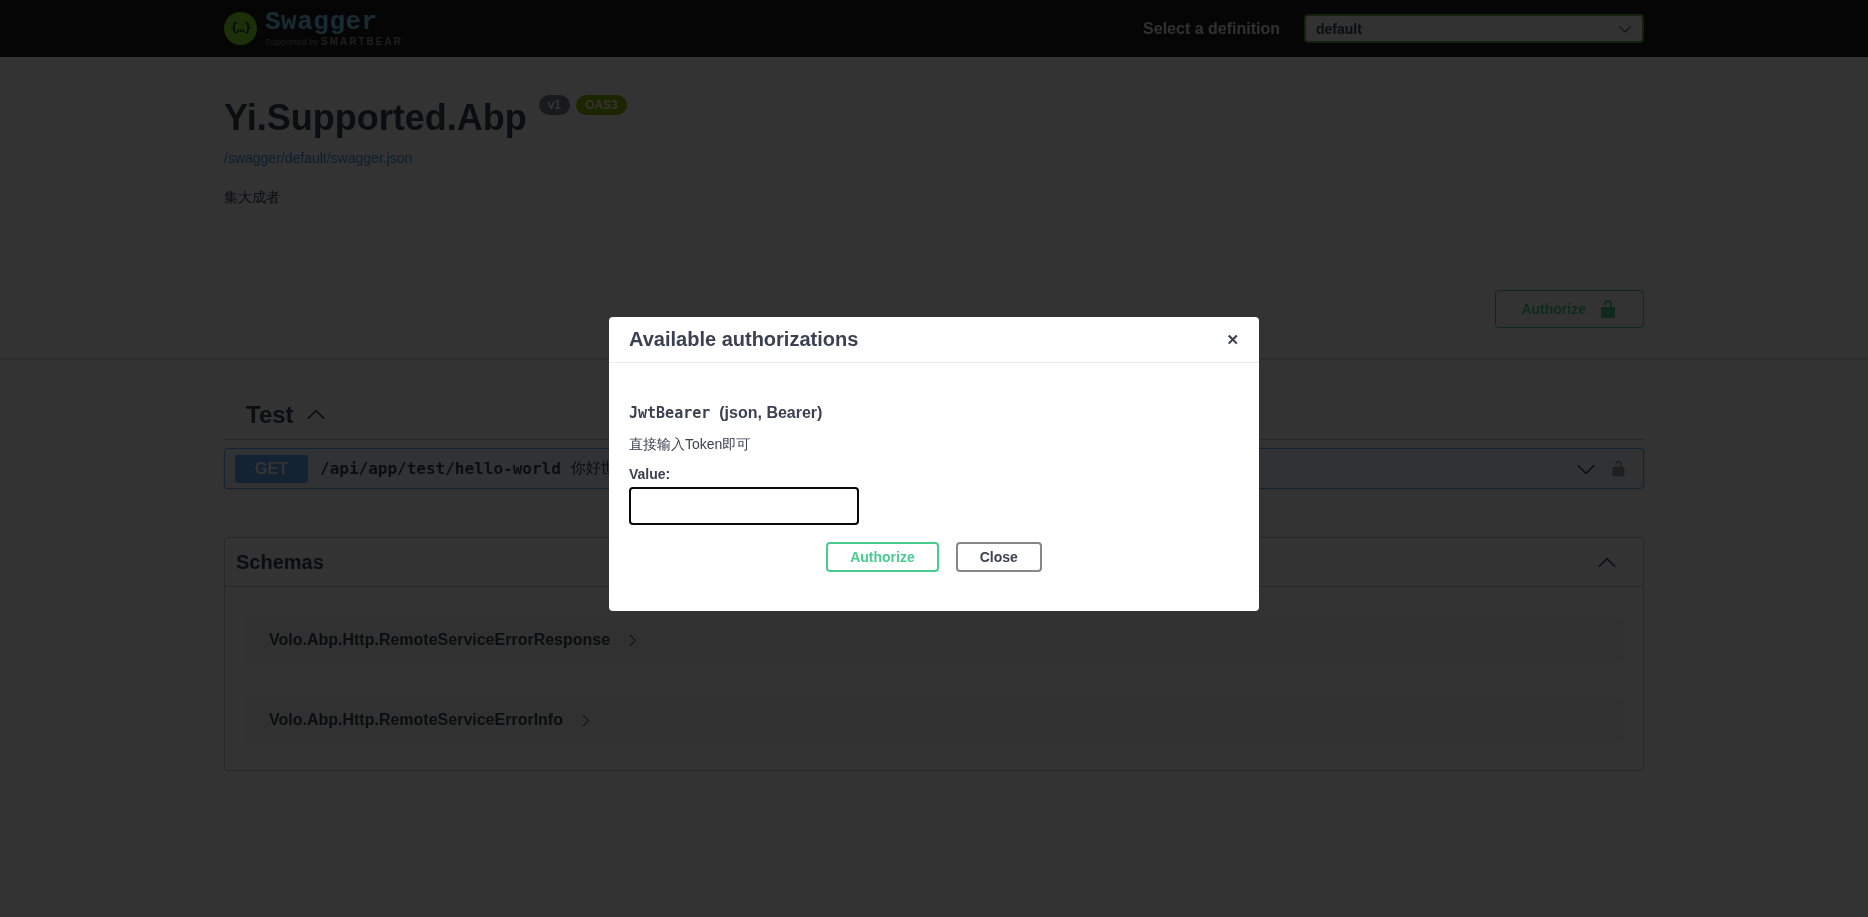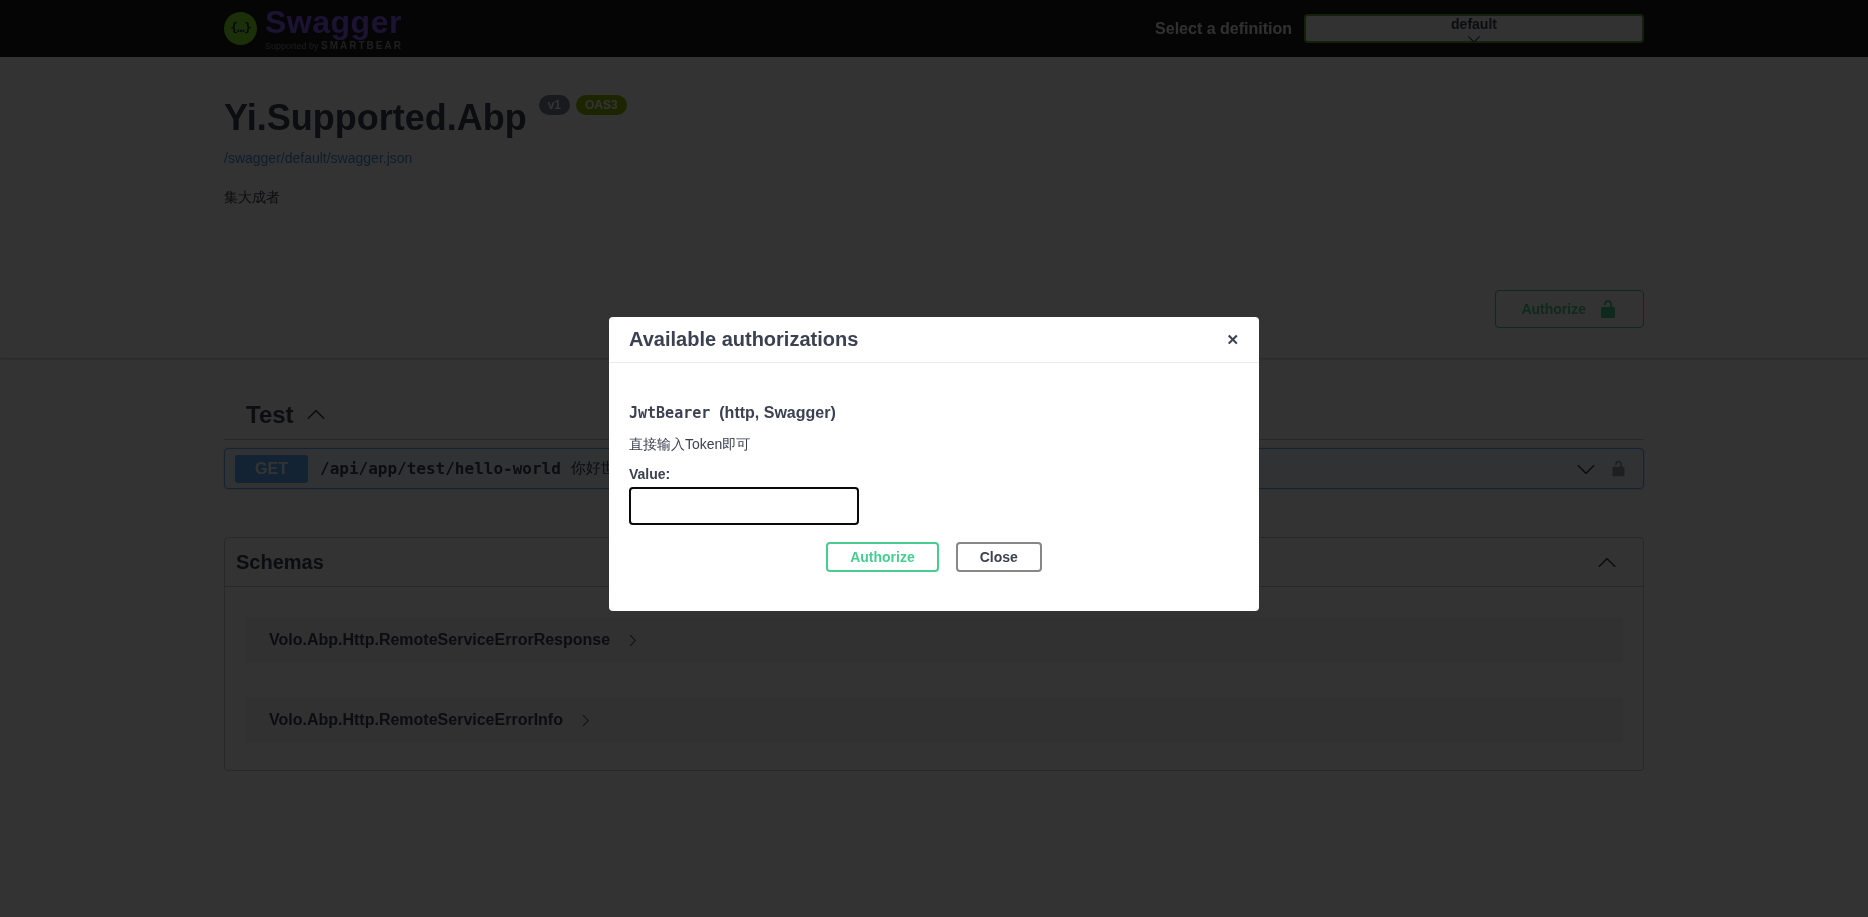--- a/index.html
+++ b/index.html
@@ -14,29 +14,29 @@
   .topbar { background:#1b1b1b; height:57px; }
   .topbar-inner { display:flex; align-items:center; justify-content:space-between; height:57px; }
   .logo { display:flex; align-items:center; gap:8px; cursor:pointer; }
   .logo-circle {
     width:33px; height:33px; border-radius:50%; background:#85ea2d;
     display:flex; align-items:center; justify-content:center;
     color:#173647; font-family:"DejaVu Sans Mono", monospace; font-weight:bold; font-size:13px;
     letter-spacing:-1px; padding-bottom:2px;
   }
   .logo-text-wrap { display:flex; flex-direction:column; line-height:1.05; }
-  .logo-text { color:#8b5cf6; font-size:32px; font-weight:bold; letter-spacing:0.5px; }
+  .logo-text { color:#7dd3fc; font-size:26px; font-weight:bold; letter-spacing:0.5px;font-family:Liberation Mono, monospace; }
   .logo-tagline { font-size:9px; color:#8a8a8a; margin-top:1px; }
   .logo-tagline b { color:#9a9a9a; letter-spacing:2px; font-size:10px; }
-  .definition { display:flex; align-items:center; gap:12px; }
+  .definition { display:flex; align-items:center; gap:24px; }
   .definition-label { color:#f0f0f0; font-weight:bold; font-size:16px; }
   .definition-select {
     width:340px; height:29px; background:#f7f7f7; border:2px solid #62a03e; border-radius:4px;
     display:flex; align-items:center; justify-content:space-between; padding:0 10px;
-    font-size:14px; font-weight:bold; color:#3b4151; cursor:pointer;flex-direction:column;
+    font-size:14px; font-weight:bold; color:#3b4151; cursor:pointer;
   }
 
   
   .info { margin-top:40px; }
   .api-title { font-size:36px; font-weight:bold; color:#3b4151; }
   .badge { display:inline-block; font-size:12px; font-weight:bold; color:#fff;
     border-radius:57px; padding:3px 9px; vertical-align:top; position:relative; top:-2px; }
   .badge-version { background:#7d8492; margin-left:12px; }
   .badge-oas { background:#89bf04; margin-left:6px; }
   .spec-link { display:inline-block; margin-top:11px; color:#4990e2; font-size:14px; text-decoration:none; }
@@ -231,21 +231,21 @@
 
 <div class="backdrop"></div>
 
 <div class="modal">
   <div class="modal-header">
     <h2 class="modal-title">Available authorizations</h2>
     <button class="modal-close">✕</button>
   </div>
   <div class="modal-body">
     <h4 class="scheme-title">
-      <code>JwtBearer</code><span class="scheme-type">(http, Swagger)</span>
+      <code>JwtBearer</code><span class="scheme-type">(json, Bearer)</span>
     </h4>
     <p class="scheme-desc">直接输入Token即可</p>
     <div class="value-label">Value:</div>
     <input class="value-input" type="text" value="" style="">
     <div class="modal-btns">
       <button class="btn-modal-auth">Authorize</button>
       <button class="btn-modal-close">Close</button>
     </div>
   </div>
 </div>

